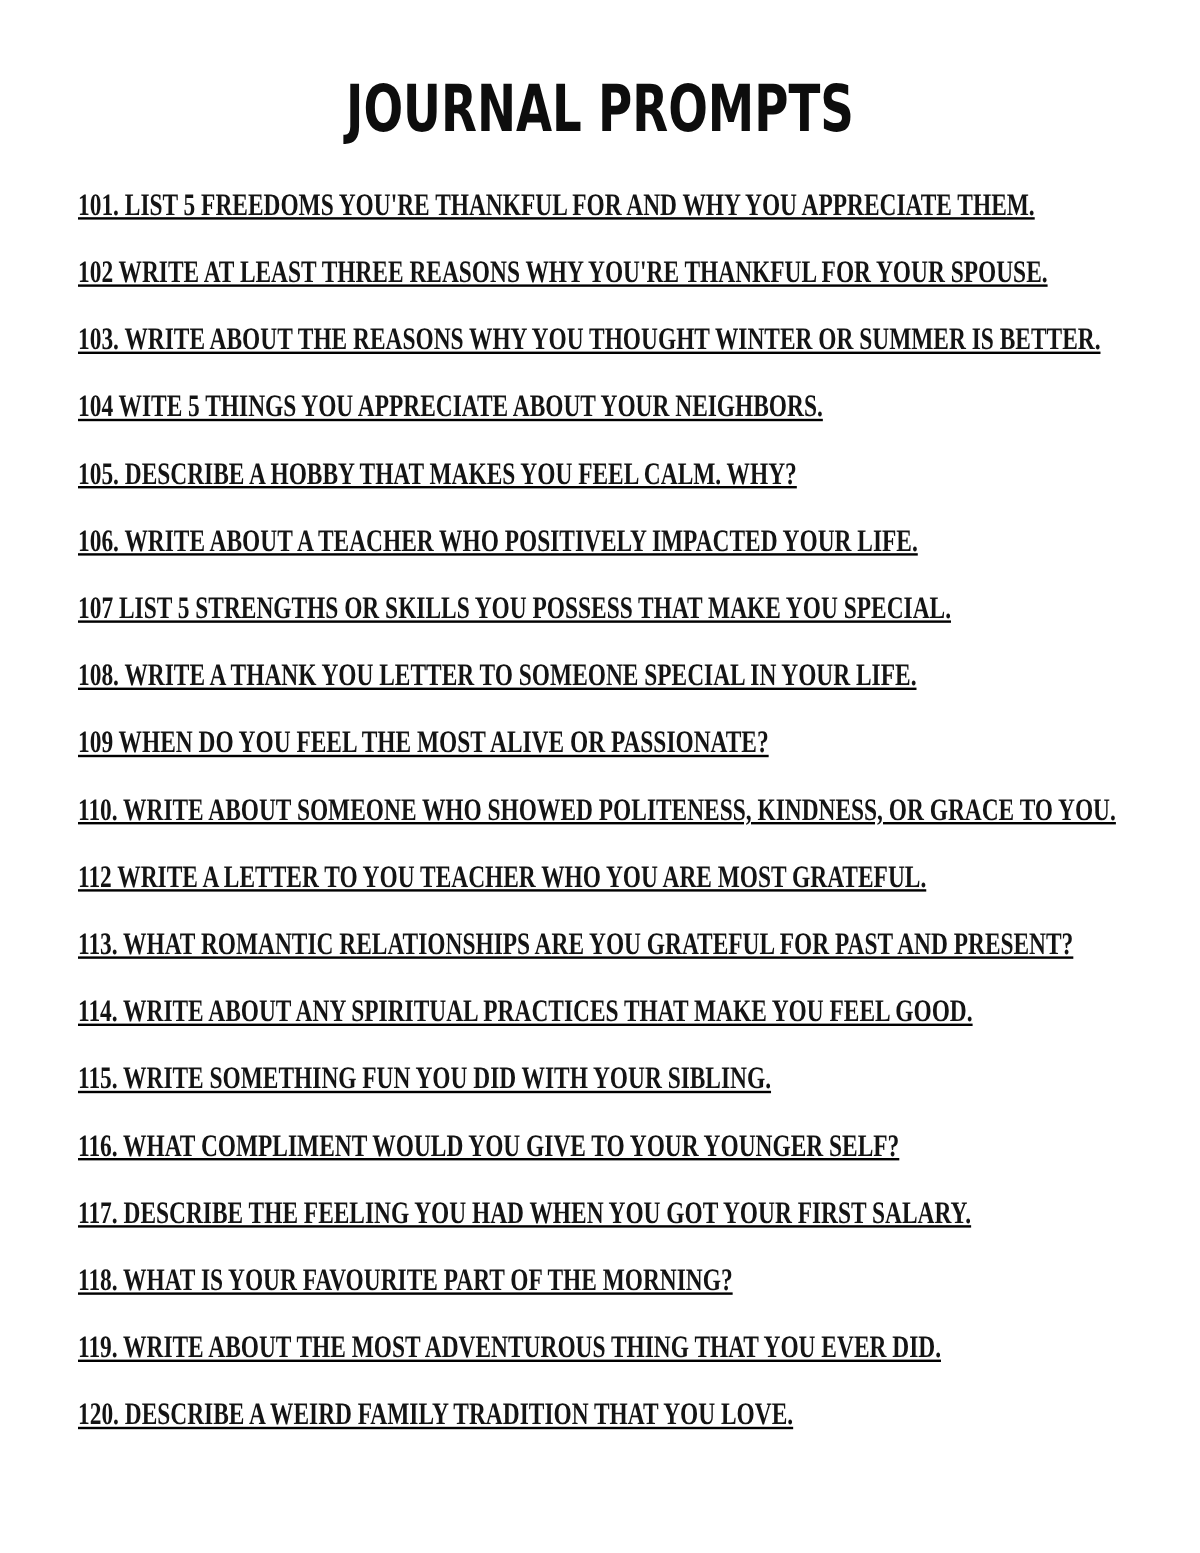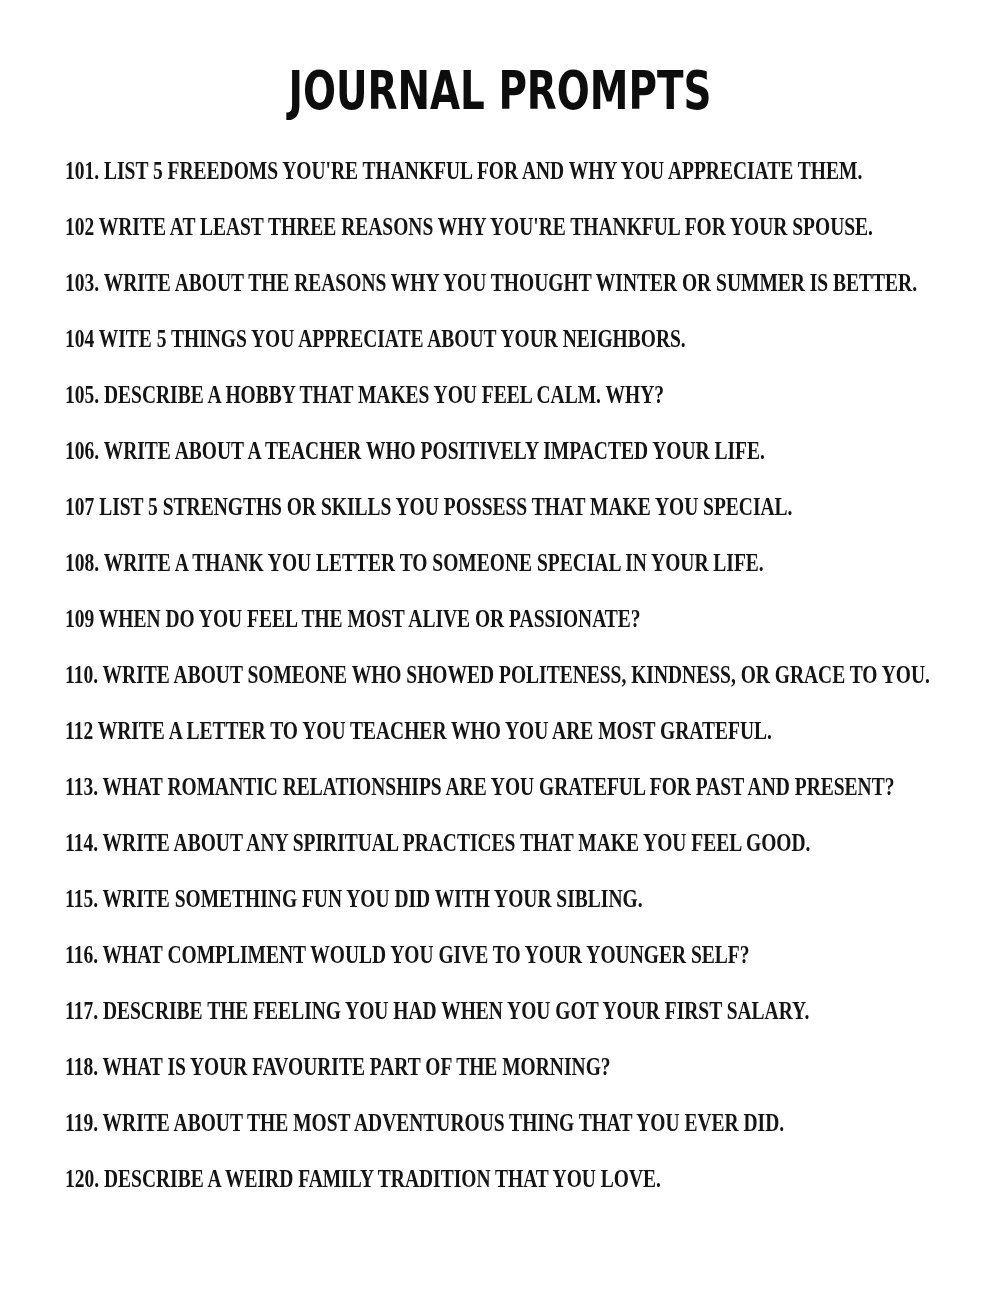--- a/index.html
+++ b/index.html
@@ -22,20 +22,21 @@
     font-size: 54px;
     line-height: 58px;
     letter-spacing: 0px;
     color: #0d0d0d;
     transform: scaleX(0.72);
     transform-origin: center;
     white-space: nowrap;
   }
   .prompt-list {
     margin: 38px 0 0 65px;
+    text-decoration: underline;
   }
   .prompt {
     font-family: "Liberation Serif", serif;
     font-weight: bold;
     font-size: 26px;
     line-height: 26px;
     color: #141414;
     margin: 0 0 30px 0;
     transform: scaleX(0.75);
     transform-origin: left center;

